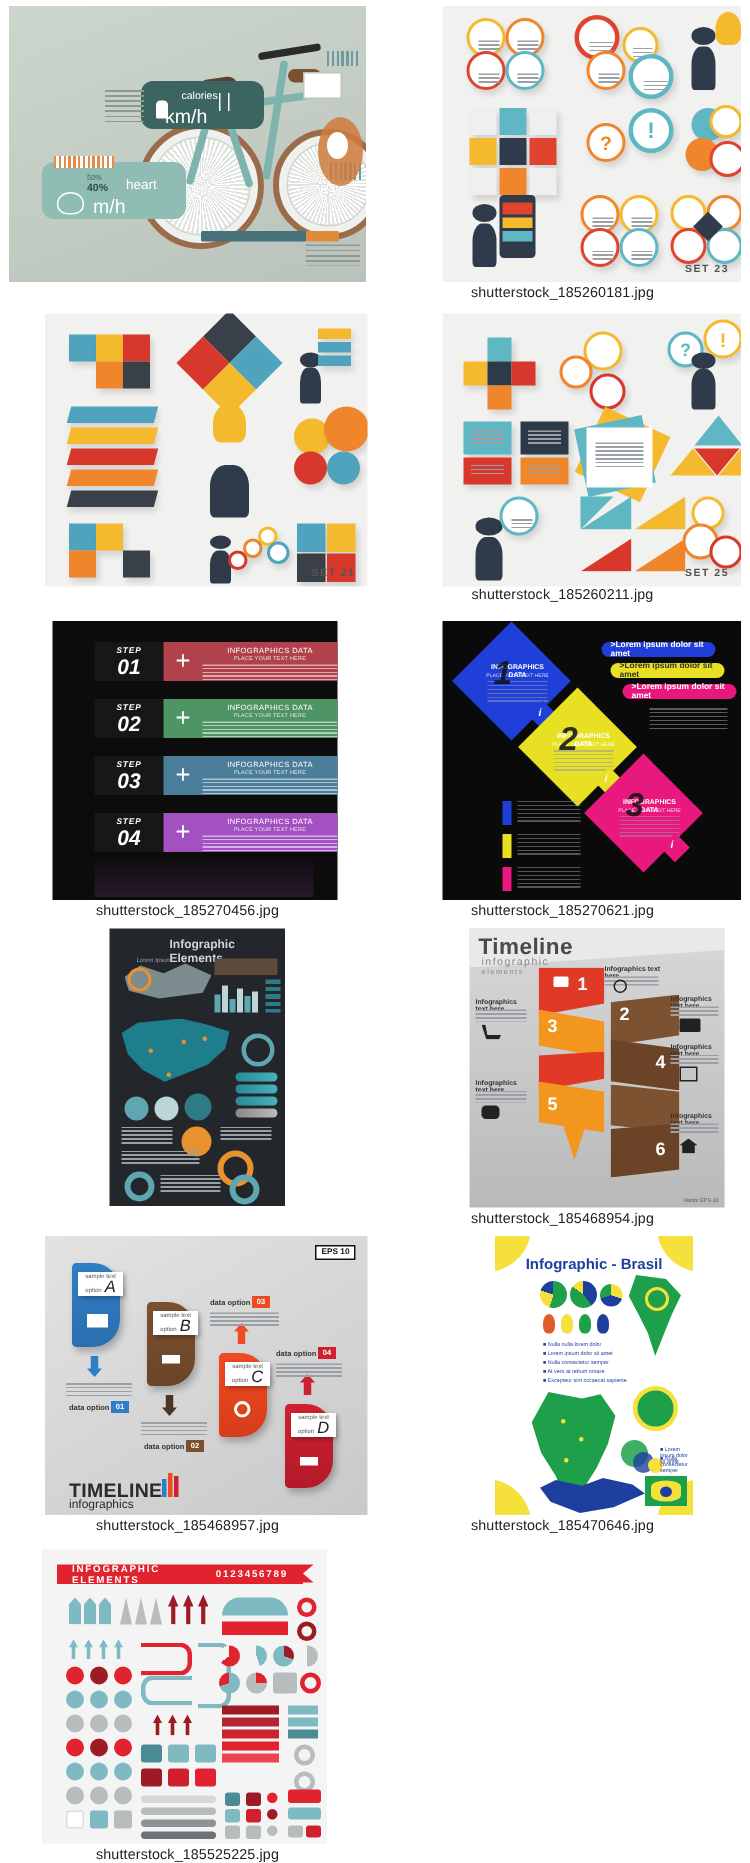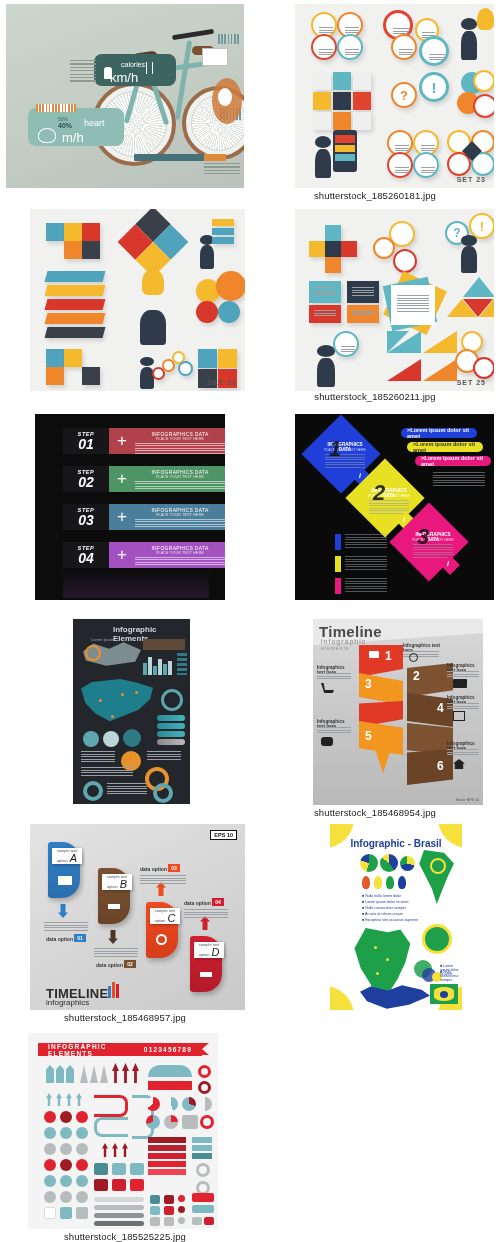--- a/index.html
+++ b/index.html
@@ -421,20 +421,21 @@
             <div class="t1">INFOGRAPHICS DATA</div>
             <div class="t2">PLACE YOUR TEXT HERE</div>
             <div class="t3"></div>
           </div>
         </div>
       </div>
 
       <div style="position:absolute;left:28px;top:156px;width:146px;height:28px;opacity:.18;transform:scaleY(-1);
         background:linear-gradient(180deg,#a350c0,transparent);"></div>
     </div>
+    <div class="caption" style="top:192px;">shutterstock_185270456.jpg</div>
   </div>
 
   <div class="cell" style="left:250px;top:410px;width:250px;height:205px;">
     <div class="thumb p6" style="left:45px;top:4px;width:199px;height:186px;">
       <div class="dia" style="left:18px;top:12px;width:56px;height:56px;background:#1f3fd8;"></div>
       <div style="position:absolute;left:28px;top:28px;width:44px;color:#fff;font-size:4.6px;text-align:center;font-weight:bold;">INFOGRAPHICS DATA</div>
       <div style="position:absolute;left:28px;top:34px;width:44px;color:#cfd8ff;font-size:3.4px;text-align:center;">PLACE YOUR TEXT HERE</div>
       <div class="txtlines" style="left:30px;top:40px;width:40px;height:14px;opacity:.5;"></div>
       <div style="position:absolute;left:60px;top:56px;width:14px;height:14px;background:#1f3fd8;transform:rotate(45deg);display:flex;align-items:center;justify-content:center;"></div>
       <div style="position:absolute;left:64px;top:58px;color:#fff;font-size:7px;font-style:italic;font-weight:bold;">i</div>
@@ -461,20 +462,21 @@
       <div class="pill" style="left:120px;top:42px;width:76px;height:10px;background:#e8187e;">&gt;Lorem  ipsum dolor sit amet</div>
       <div class="txtlines" style="left:138px;top:58px;width:52px;height:14px;opacity:.55;"></div>
 
       <div style="position:absolute;left:40px;top:120px;width:6px;height:16px;background:#1f3fd8;"></div>
       <div class="txtlines" style="left:50px;top:120px;width:42px;height:14px;opacity:.5;"></div>
       <div style="position:absolute;left:40px;top:142px;width:6px;height:16px;background:#e8e022;"></div>
       <div class="txtlines" style="left:50px;top:142px;width:42px;height:14px;opacity:.5;"></div>
       <div style="position:absolute;left:40px;top:164px;width:6px;height:16px;background:#e8187e;"></div>
       <div class="txtlines" style="left:50px;top:164px;width:42px;height:14px;opacity:.5;"></div>
     </div>
+    <div class="caption" style="top:192px;">shutterstock_185270621.jpg</div>
   </div>
 
   <div class="cell" style="left:0;top:615px;width:250px;height:205px;">
     <div class="thumb p7" style="left:73px;top:4px;width:117px;height:185px;">
       <div class="ttl" style="left:40px;top:6px;">Infographic Elements</div>
       <div style="position:absolute;left:18px;top:18px;color:#9aa6a8;font-size:4px;">Lorem Ipsum</div>
       <div style="position:absolute;left:10px;top:22px;width:58px;height:26px;background:#7d8c8f;clip-path:polygon(0 40%,18% 10%,45% 30%,70% 5%,100% 35%,90% 80%,40% 95%,5% 75%);"></div>
       <div class="donut" style="left:12px;top:26px;width:16px;height:16px;border:2px solid #e8922e;"></div>
       <div style="position:absolute;left:70px;top:20px;width:42px;height:11px;background:#5f4a3a;"></div>
 
@@ -685,20 +687,21 @@
       <div class="donut" style="left:102px;top:148px;width:10px;height:10px;background:#f5e03c;"></div>
       <div class="legend" style="left:110px;top:140px;">■ <span>Lorem ipsum dolor sit amet</span></div>
       <div class="legend" style="left:110px;top:146px;">■ <span>Nulla consectetur semper</span></div>
 
       <div style="position:absolute;left:30px;top:160px;width:70px;height:26px;background:#1f3f9e;clip-path:polygon(0 30%,15% 10%,40% 25%,60% 5%,88% 22%,100% 45%,70% 80%,38% 95%,10% 66%);"></div>
       <div style="position:absolute;left:100px;top:160px;width:28px;height:20px;background:#1ea04a;">
         <div style="position:absolute;left:4px;top:3px;width:20px;height:14px;background:#f5e03c;transform:skewX(0deg);border-radius:50%/30%;"></div>
         <div style="position:absolute;left:10px;top:7px;width:8px;height:7px;background:#1f3f9e;border-radius:50%;"></div>
       </div>
     </div>
+    <div class="caption" style="top:192px;">shutterstock_185470646.jpg</div>
   </div>
 
   <div class="cell" style="left:0;top:1025px;width:250px;height:217px;">
     <div class="thumb p11" style="left:28px;top:8px;width:190px;height:196px;">
       <div class="redbar" style="left:10px;top:10px;width:164px;height:13px;">
         <span>INFOGRAPHIC ELEMENTS</span>
         <span>0123456789</span>
       </div>
       <div style="position:absolute;left:174px;top:10px;width:0;height:0;border-top:6.5px solid #e0232e;border-bottom:6.5px solid #e0232e;border-right:7px solid transparent;"></div>
 

